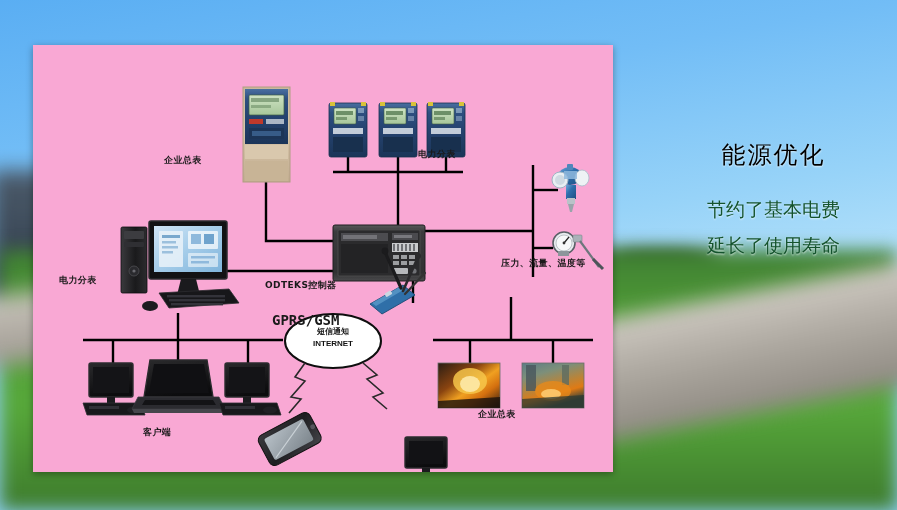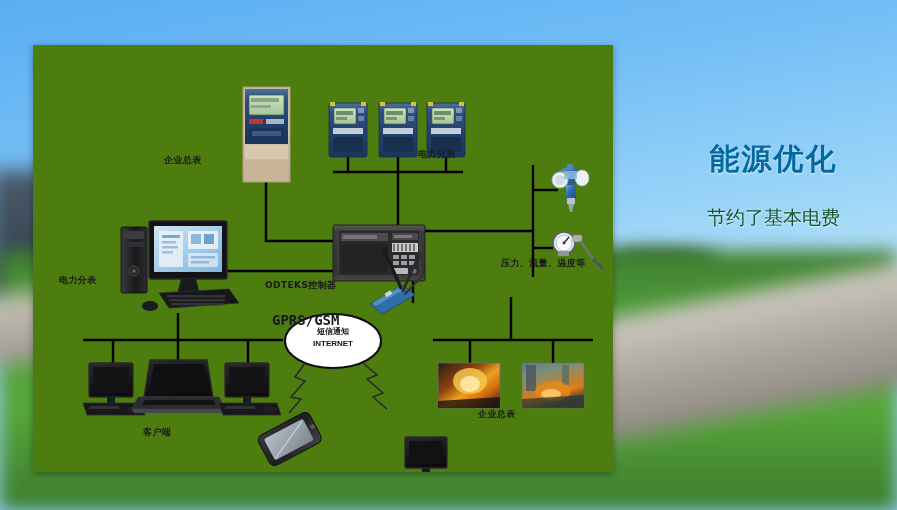--- a/index.html
+++ b/index.html
@@ -59,30 +59,30 @@
   }
   .bg-whitebuild {
     position:absolute; left:600px; top:260px; width:140px; height:70px;
     background:linear-gradient(180deg,#e8eef2 0%,#b9c8d2 100%);
     filter:blur(11px); opacity:.9;
   }
 
   
   #card {
     position:absolute; left:33px; top:45px; width:580px; height:427px;
-    background:#4d7c0f;
+    background:#f9a8d4;
     box-shadow:0 2px 7px rgba(0,0,0,.35);
   }
   #diagram { position:absolute; inset:0; }
   #diagram svg { display:block; }
 
   
   #side { position:absolute; left:650px; top:140px; width:247px; text-align:center; }
   #side .headline {
-    font-size:30px; font-weight:bold; color:#0369a1; letter-spacing:2px;
+    font-size:24px; font-weight:normal; color:#000000; letter-spacing:2px;
     line-height:1.25; text-shadow:0 1px 2px rgba(255,255,255,.75);
   }
   #side .sub {
     margin-top:22px; font-size:19px; color:#14532d; line-height:1.9;
     text-shadow:0 1px 2px rgba(255,255,255,.7);
   }
   #side .sub div { white-space:nowrap; }
 
   
   .dlabel {
@@ -451,14 +451,15 @@
 
   <div class="dlabel" style="left:110px; top:371px;margin-top:10px;">客户端</div>
 
   <div class="dlabel" style="left:445px; top:363px;">企业总表</div>
 </div>
 
 <div id="side">
   <div class="headline">能源优化</div>
   <div class="sub">
     <div>节约了基本电费</div>
+    <div>延长了使用寿命</div>
   </div>
 </div>
 
 </body></html>

